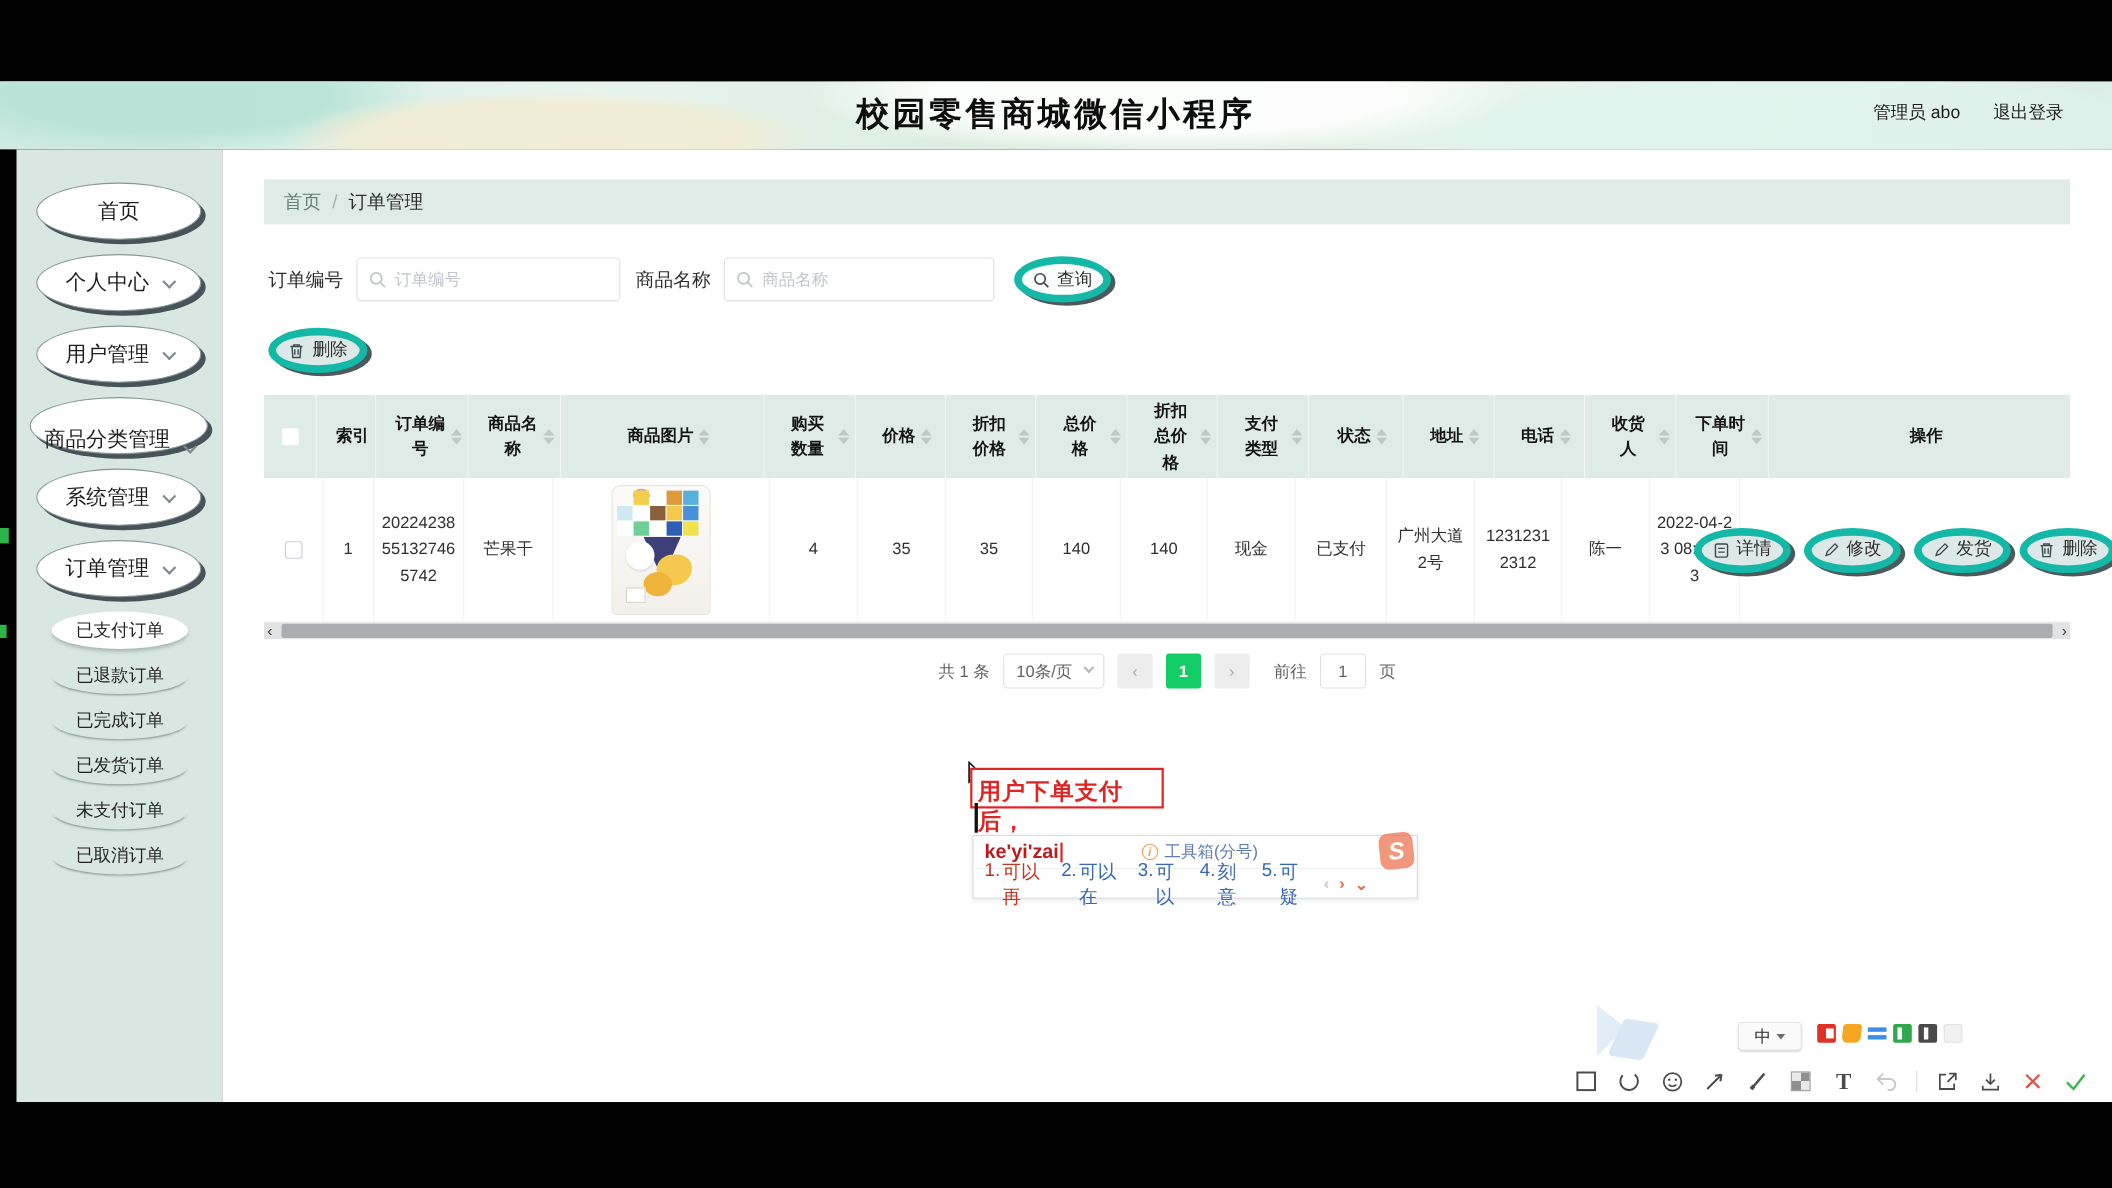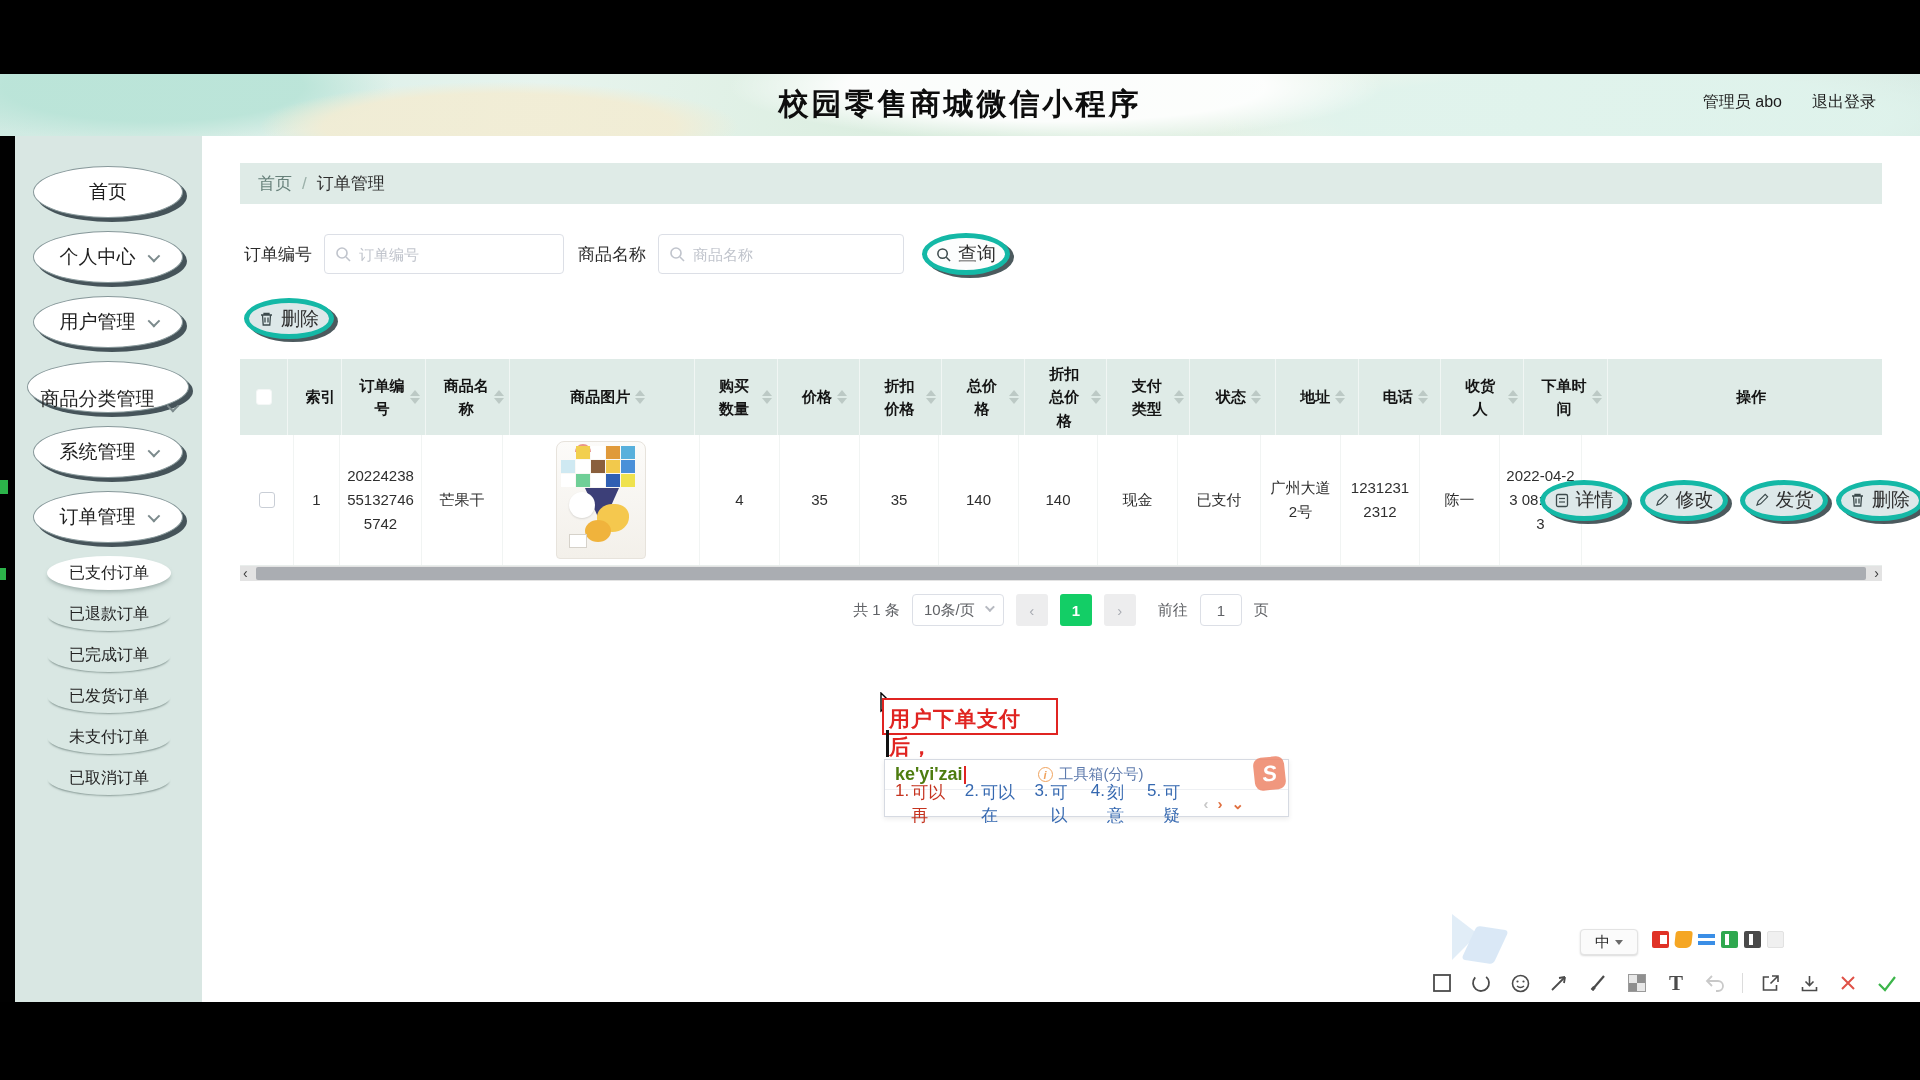--- a/index.html
+++ b/index.html
@@ -52,22 +52,22 @@
   .filter-row { left:42px; top:97px; height:42px; display:flex; align-items:center; }
   .f-label { font-size:17px; color:#2b2b2b; margin-right:12px; }
   .f-input { position:relative; height:40px; border:1px solid #dcdfe6; border-radius:4px; background:#fff; margin-right:14px;
     display:flex; align-items:center; padding-left:34px; }
   .f-input input { border:none; outline:none; font-size:15px; color:#333; width:100%; background:transparent; }
   .f-input input::placeholder { color:#c0c4cc; }
   .f-input .mag { position:absolute; left:10px; top:11px; }
   .w240 { width:240px; } .w246 { width:246px; }
 
   .oval-btn { display:inline-flex; align-items:center; justify-content:center; gap:7px;
-    border:5px solid #14b8a6; border-radius:50%; background:#fcfdfd; box-shadow:4px 3px 0 0 #4c5a5e;
-    font-size:19px; color:#2e2e2e; cursor:pointer; }
+    border:7px solid #14b8a6; border-radius:50%; background:#fcfdfd; box-shadow:4px 3px 0 0 #4c5a5e;
+    font-size:16px; color:#2e2e2e; cursor:pointer; }
   .btn-query { width:88px; height:42px; margin-left:4px; }
   .btn-delete-top { left:42px; top:162px; width:90px; height:41px; background:#dde8e9; }
 
   
   .tbl { left:38px; top:223px; width:1642px; }
   .thead { display:flex; background:#dfebe7; height:76px;gap:12px; }
   .th { display:flex; align-items:center; justify-content:center; text-align:center;
     font-weight:bold; font-size:15px; color:#141414; padding:0 5px; line-height:1.55;
     border-right:1px solid rgba(255,255,255,.55); }
   .trow { display:flex; background:#fff; height:131px; border-bottom:1px solid #e9eeec; }
@@ -494,21 +494,21 @@
   <svg class="abs mouse-cursor" width="20" height="26" viewBox="0 0 20 26">
     <path d="M3 1 L3 19 L7.5 15.5 L10.5 22.5 L13.5 21 L10.5 14.5 L16 14 Z" fill="#fff" stroke="#000" stroke-width="1.4"></path>
   </svg>
   <div class="abs anno-box" style="border-color: rgb(224, 36, 33);">
     <span style="color:#e02421;margin-top:33px;">用户下单支付后，</span>
   </div>
   <div class="abs text-caret"></div>
 
   <div class="abs ime">
     <div class="ime-row1">
-      <span class="ime-comp" style="color:#4d7c0f;">ke'yi'zai</span>
+      <span class="ime-comp" style="color:#b91c1c;">ke'yi'zai</span>
       <span class="ime-caret"></span>
       <div class="ime-tool">
         <span class="info-i">i</span>
         <span>工具箱(分号)</span>
       </div>
     </div>
     <div class="ime-row2">
       <span class="cand" style="color:#c5331f;">
           <span>1.</span>
           <span>可以再</span>

